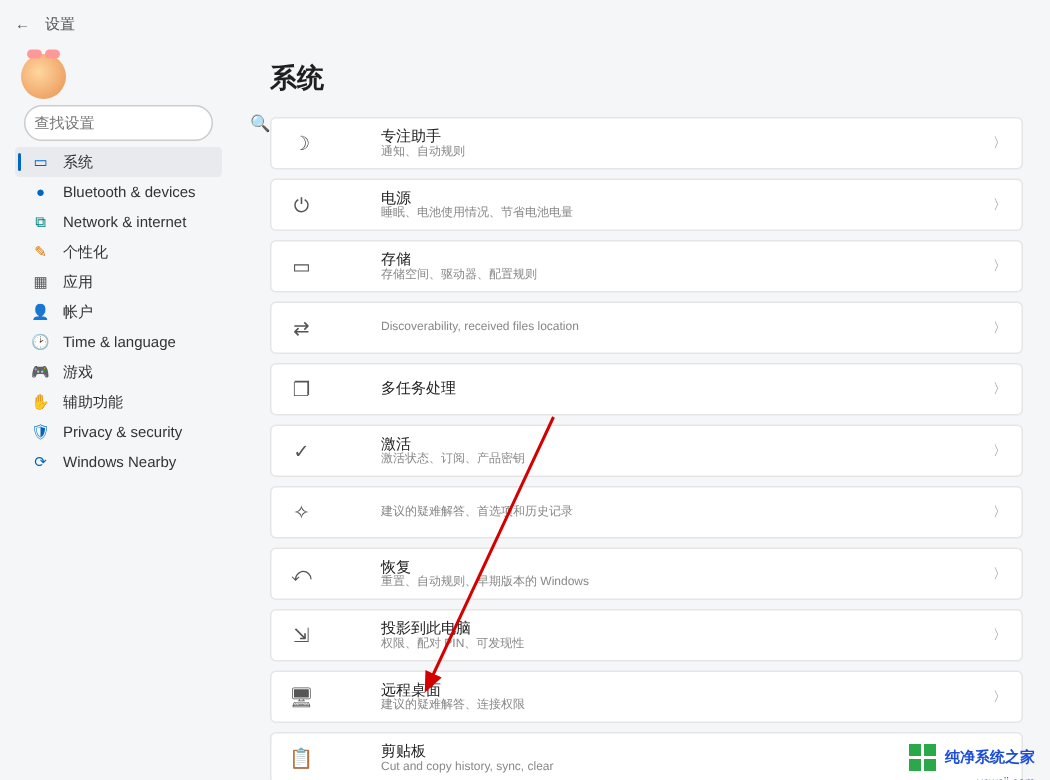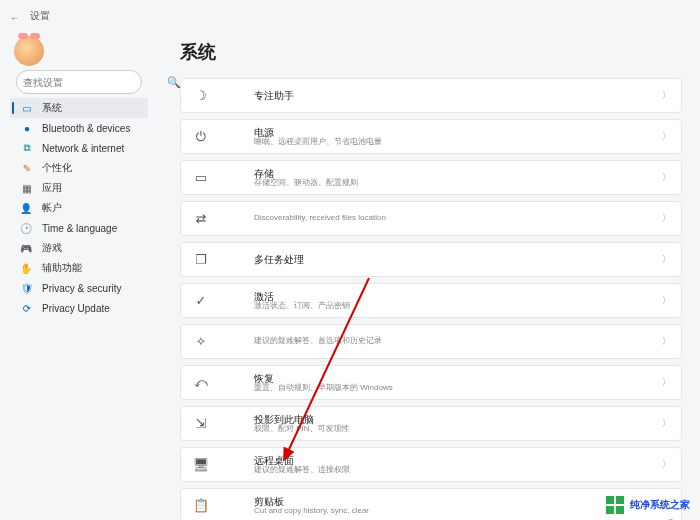--- a/index.html
+++ b/index.html
@@ -90,40 +90,41 @@
         <div class="nav-item">
           <span class="nav-icon ic-blue">✋</span>
           <span>辅助功能</span>
         </div>
         <div class="nav-item">
           <span class="nav-icon ic-blue">🛡</span>
           <span>Privacy &amp; security</span>
         </div>
         <div class="nav-item">
           <span class="nav-icon ic-blue">⟳</span>
-          <span>Privacy Update</span>
+          <span>Windows Nearby</span>
         </div>
       </nav>
   </aside>
 
   <main class="main">
     <div class="page-title">系统</div>
     <div class="cards" id="cards">
         <div class="card">
           <div class="cicon">☽</div>
           <div class="ctext">
             <div class="ctitle">专注助手</div>
+            <div class="csub">通知、自动规则</div>
           </div>
           <div class="chev">〉</div>
         </div>
         <div class="card">
           <div class="cicon">⏻</div>
           <div class="ctext">
             <div class="ctitle">电源</div>
-            <div class="csub">睡眠、远程桌面用户、节省电池电量</div>
+            <div class="csub">睡眠、电池使用情况、节省电池电量</div>
           </div>
           <div class="chev">〉</div>
         </div>
         <div class="card">
           <div class="cicon">▭</div>
           <div class="ctext">
             <div class="ctitle">存储</div>
             <div class="csub">存储空间、驱动器、配置规则</div>
           </div>
           <div class="chev">〉</div>

